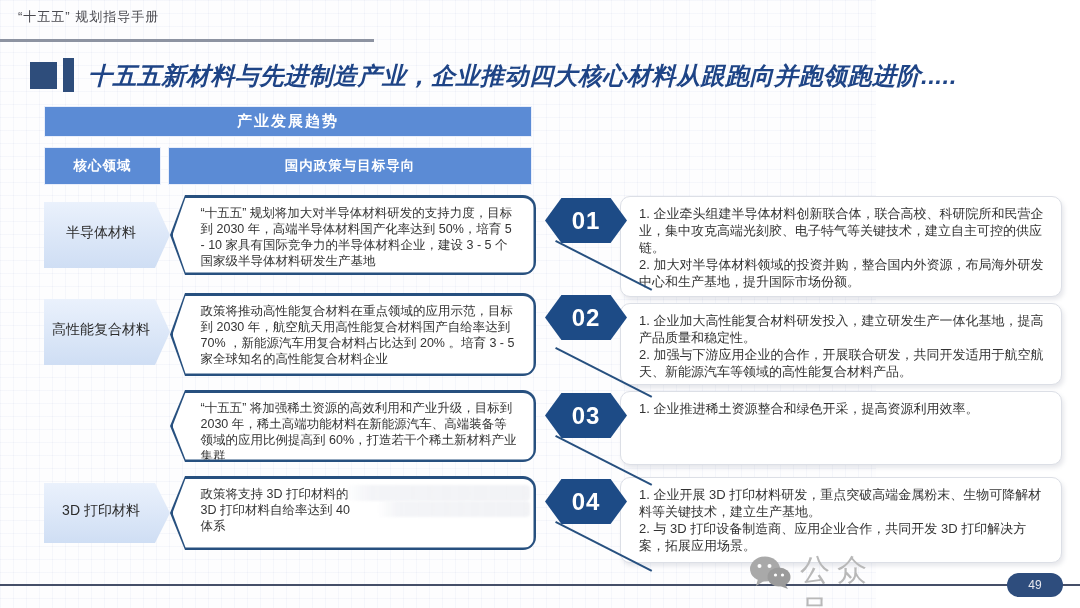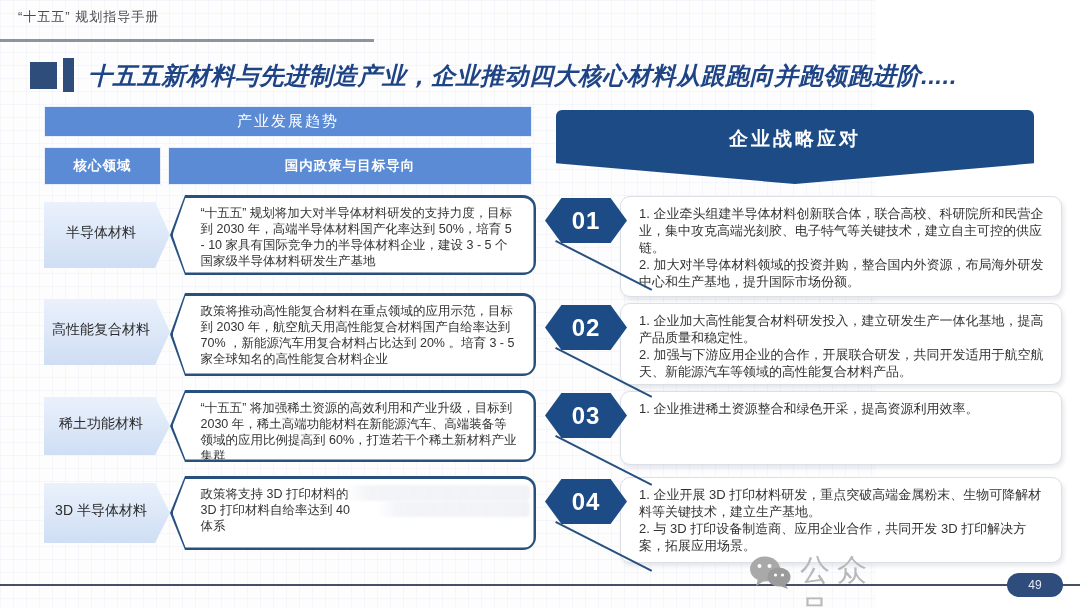--- a/index.html
+++ b/index.html
@@ -21,21 +21,21 @@
   .doc-header-line { position:absolute; left:0; top:39px; width:374px; height:2.5px; background:#8d93a1; }
 
   
   .title-sq1 { position:absolute; left:30px; top:62px; width:27px; height:27px; background:#2e4d7b; }
   .title-sq2 { position:absolute; left:63px; top:58px; width:11px; height:34px; background:#2e4d7b; }
   .page-title { position:absolute; left:88px; top:60px; width:980px; font-size:24px; font-weight:bold; color:#1e4486; letter-spacing:.5px;font-style:italic; }
 
   
   .lp-header { position:absolute; left:44px; top:106px; width:488px; height:31px; background:#5b8bd5;
     border:1px solid #e8eefb; display:flex; align-items:center; justify-content:center;
-    color:#fff; font-size:15px; font-weight:normal; letter-spacing:2px; }
+    color:#fff; font-size:15px; font-weight:bold; letter-spacing:2px; }
   .lp-col { position:absolute; top:147px; height:38px; background:#5b8bd5; border:1px solid #e8eefb;
     display:flex; align-items:center; justify-content:center; color:#fff; font-size:13.5px; font-weight:bold; letter-spacing:1px; }
   .lp-col1 { left:44px; width:117px; }
   .lp-col2 { left:168px; width:364px; }
 
   .row-label { position:absolute; left:44px; width:126px;
     background:linear-gradient(180deg,#eaf1fc 0%,#cfdef4 100%);
     clip-path:polygon(0 0, calc(100% - 15px) 0, 100% 50%, calc(100% - 15px) 100%, 0 100%);
     display:flex; align-items:center; justify-content:center; text-align:center;
     color:#2b2b2b; font-size:14px; padding:0 18px 4px 6px; line-height:1.25;
@@ -69,21 +69,21 @@
     border-radius:10px; box-shadow:2px 3px 4px rgba(120,130,150,.18);
     padding:9px 12px 8px 18px; font-size:13px; color:#333; line-height:1.3; }
   .badge { position:absolute; left:545px; width:82px; height:45px; background:#1d4b86;
     clip-path:polygon(0 50%, 20% 0, 80% 0, 100% 50%, 80% 100%, 20% 100%);
     display:flex; align-items:center; justify-content:center;
     color:#fff; font-size:24px; font-weight:bold; letter-spacing:1px; z-index:3; }
   .swoosh { position:absolute; width:108px; height:0; border-top:2.5px solid #27507f;
     transform:rotate(27deg); transform-origin:left top; z-index:2; }
 
   .box-i1 { top:196px; height:101px; } .bdg-i1 { top:198px; } .sw-i1 { left:556px; top:240px; }
-  .box-i2 { top:303px; height:82px;  } .bdg-i2 { top:305px; } .sw-i2 { left:556px; top:347px; }
+  .box-i2 { top:303px; height:82px;  } .bdg-i2 { top:295px; } .sw-i2 { left:556px; top:347px; }
   .box-i3 { top:391px; height:74px;  } .bdg-i3 { top:393px; } .sw-i3 { left:556px; top:435px; }
   .box-i4 { top:477px; height:86px;  } .bdg-i4 { top:479px; } .sw-i4 { left:556px; top:521px; }
 
   
   .footer-line { position:absolute; left:0; top:584px; width:1080px; height:2px; background:#454f68; }
   .page-pill { position:absolute; left:1007px; top:573px; width:56px; height:24px; background:#2e4d7d;
     border-radius:12px; display:flex; align-items:center; justify-content:center; color:#e8e8ee; font-size:12px; }
   .watermark { position:absolute; left:800px; top:550px; font-size:30px; color:#b8b8b8; letter-spacing:7px; z-index:4; }
   .wechat-icon { position:absolute; left:748px; top:554px; width:44px; height:38px; z-index:4; }
 </style>
@@ -106,39 +106,35 @@
   <div class="row-label lbl-r1">半导体材料</div>
   <div class="bubble bub-r1">
     <div class="bubble-inner">“十五五” 规划将加大对半导体材料研发的支持力度，目标到 2030 年，高端半导体材料国产化率达到 50%，培育 5 - 10 家具有国际竞争力的半导体材料企业，建设 3 - 5 个国家级半导体材料研发生产基地</div>
   </div>
 
   <div class="row-label lbl-r2">高性能复合材料</div>
   <div class="bubble bub-r2">
     <div class="bubble-inner">政策将推动高性能复合材料在重点领域的应用示范，目标到 2030 年，航空航天用高性能复合材料国产自给率达到 70% ，新能源汽车用复合材料占比达到 20% 。培育 3 - 5 家全球知名的高性能复合材料企业</div>
   </div>
 
-  <div class="row-label lbl-r3">稀土功能材料</div>
   <div class="bubble bub-r3">
     <div class="bubble-inner">“十五五” 将加强稀土资源的高效利用和产业升级，目标到 2030 年，稀土高端功能材料在新能源汽车、高端装备等领域的应用比例提高到 60%，打造若干个稀土新材料产业集群</div>
   </div>
 
-  <div class="row-label lbl-r4">3D 半导体材料</div>
+  <div class="row-label lbl-r4">3D 打印材料</div>
   <div class="bubble bub-r4">
     <div class="bubble-inner">
       <span>政策将支持 3D 打印材料的</span><br>
       <span>3D 打印材料自给率达到 40</span><br>
       <span>体系</span>
       <div class="smudge" style="left:172px; top:6px; right:4px; height:16px;"></div>
       <div class="smudge" style="left:204px; top:22px; right:4px; height:16px;"></div>
     </div>
   </div>
 
-  <div class="rp-banner">
-    <span>企业战略应对</span>
-  </div>
 
   <div class="swoosh sw-i1"></div>
   <div class="badge bdg-i1">01</div>
   <div class="item-box box-i1">
     <div>1. 企业牵头组建半导体材料创新联合体，联合高校、科研院所和民营企业，集中攻克高端光刻胶、电子特气等关键技术，建立自主可控的供应链。</div>
     <div>2. 加大对半导体材料领域的投资并购，整合国内外资源，布局海外研发中心和生产基地，提升国际市场份额。</div>
   </div>
 
   <div class="swoosh sw-i2"></div>
   <div class="badge bdg-i2">02</div>

